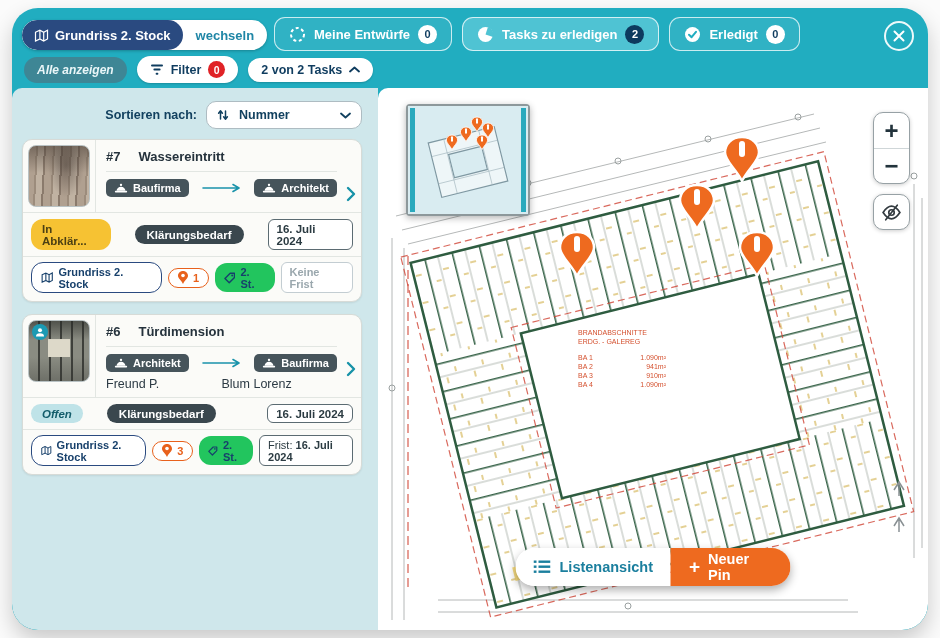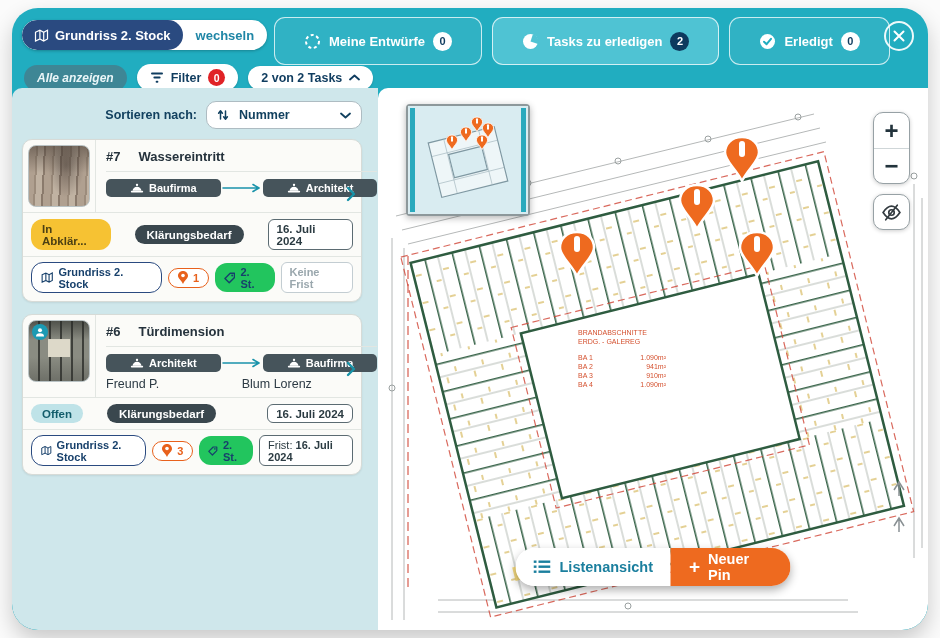--- a/index.html
+++ b/index.html
@@ -10,32 +10,32 @@
 
   
   .header { position:relative; height:80px; }
   .plan-select { position:absolute; left:10px; top:12px; height:30px; display:flex; align-items:center;
     background:#fff; border-radius:16px; overflow:hidden; box-shadow:0 1px 3px rgba(0,0,0,.25); cursor:pointer; }
   .plan-select .blue { background:#2a4a80; color:#fff; display:flex; gap:6px; align-items:center;
     padding:0 12px; height:100%; border-radius:16px; font-weight:bold; font-size:13px; }
   .plan-select .switch { color:#1f86a6; font-weight:bold; font-size:13px; padding:0 13px; }
 
   .tabs { position:absolute; left:262px; top:9px; display:flex; gap:10px; }
-  .tab { height:48px; display:flex; align-items:center; gap:8px; padding:0 29px;
+  .tab { height:34px; display:flex; align-items:center; gap:8px; padding:0 14px;
     border:1.5px solid rgba(255,255,255,.75); border-radius:11px; color:#fff; font-weight:bold;
     font-size:13px; background:rgba(255,255,255,.07); cursor:pointer; white-space:nowrap; }
   .tab.active { background:#4fc3d3; }
   .badge { width:19px; height:19px; border-radius:50%; background:#fff; color:#0f3c5f; font-size:11px;
     font-weight:bold; display:flex; align-items:center; justify-content:center; }
   .badge.dark { background:#0d3a5e; color:#fff; }
 
   .close-btn { position:absolute; right:14px; top:13px; width:30px; height:30px; border-radius:50%;
     border:2px solid rgba(255,255,255,.92); display:flex; align-items:center; justify-content:center; cursor:pointer; }
 
-  .filter-row { position:absolute; left:12px; top:56px; display:flex; gap:10px; align-items:center; }
+  .filter-row { position:absolute; left:12px; top:48px; display:flex; gap:10px; align-items:center; }
   .pill-showall { background:#3e8695; color:#eaf6f8; font-style:italic; font-size:12px; font-weight:bold;
     padding:6px 13px; border-radius:15px; cursor:pointer; }
   .pill-white { background:#fff; border-radius:15px; display:flex; gap:7px; align-items:center;
     padding:5px 13px; color:#0f3c5f; font-weight:bold; font-size:12.5px; box-shadow:0 1px 2px rgba(0,0,0,.18); cursor:pointer; }
   .red-badge { width:17px; height:17px; border-radius:50%; background:#e02226; color:#fff; font-size:10.5px;
     display:flex; align-items:center; justify-content:center; font-weight:bold; }
 
   
   .content { position:absolute; top:80px; left:0; right:0; bottom:0; display:flex; }
   .sidebar { width:366px; background:#cfe7eb; border-radius:10px 0 0 26px; position:relative; flex:none; }
@@ -61,31 +61,31 @@
       linear-gradient(180deg, rgba(40,42,38,.6), transparent 32%),
       linear-gradient(#ddd9c9, #ddd9c9) 50% 44%/22px 18px no-repeat,
       repeating-linear-gradient(90deg, rgba(48,50,46,0) 0 9px, rgba(48,50,46,.85) 9px 11px),
       linear-gradient(180deg, #8a8c82 0 60%, #6e7068 100%); }
   .avatar-badge { position:absolute; left:3px; top:3px; width:16px; height:16px; background:#1b9ab3;
     border-radius:50%; display:flex; align-items:center; justify-content:center; }
   .card-main { flex:1; border-left:1px solid #e2e6e2; padding:6px 24px 6px 10px; min-height:72px; }
   .title-row { display:flex; gap:18px; font-weight:bold; color:#25323c; font-size:13px;
     padding:3px 0 7px; border-bottom:1px solid #e2e6e2; }
   .roles-row { display:flex; align-items:center; margin-top:7px; }
-  .role-badge { background:#46545b; color:#fff; font-size:11px; font-weight:bold; padding:3px 24px;
+  .role-badge { background:#46545b; color:#fff; font-size:11px; font-weight:bold; padding:3px 8px;
     border-radius:5px; display:flex; gap:5px; align-items:center; }
   .arrow-mid { flex:1; display:flex; justify-content:center; align-items:center; }
   .names-row { display:flex; font-size:12.5px; color:#2c3a44; margin-top:5px; }
   .names-row .from { width:50%; }
   .chev { position:absolute; right:5px; top:46px; }
 
   .status-row { display:flex; align-items:center; gap:24px; padding:6px 8px; border-top:1px solid #e2e6e2; }
   .status { font-size:11.5px; font-weight:bold; padding:3.5px 11px; border-radius:12px; }
   .status.yellow { background:#f6c233; color:#4c4013; }
-  .status.open   { background:#bfe3e8; color:#135d6b; }
+  .status.open   { background:#bfe3e8; color:#135d6b;font-style:italic; }
   .cat { background:#3a474e; color:#fff; font-size:11.5px; font-weight:bold; padding:3.5px 12px; border-radius:12px; }
   .date-box { margin-left:auto; border:1.5px solid #5b6b72; border-radius:6px; padding:2.5px 8px;
     font-size:11.5px; font-weight:bold; color:#2b3b42; background:#fff; }
 
   .chips-row { display:flex; align-items:center; gap:6px; padding:5px 8px 8px; border-top:1px solid #e2e6e2; }
   .chip { border-radius:12px; font-size:11px; font-weight:bold; padding:2.5px 9px; display:flex; gap:5px; align-items:center; }
   .chip-plan  { border:1.5px solid #2a4a80; color:#17406b; background:#fff; }
   .chip-pin   { border:1.5px solid #e8611c; color:#e8611c; background:#fff; }
   .chip-floor { background:#22c55e; color:#17406b; }
   .deadline { margin-left:auto; font-size:11px; font-weight:bold; border-radius:6px; padding:2.5px 8px; background:#fff; }

